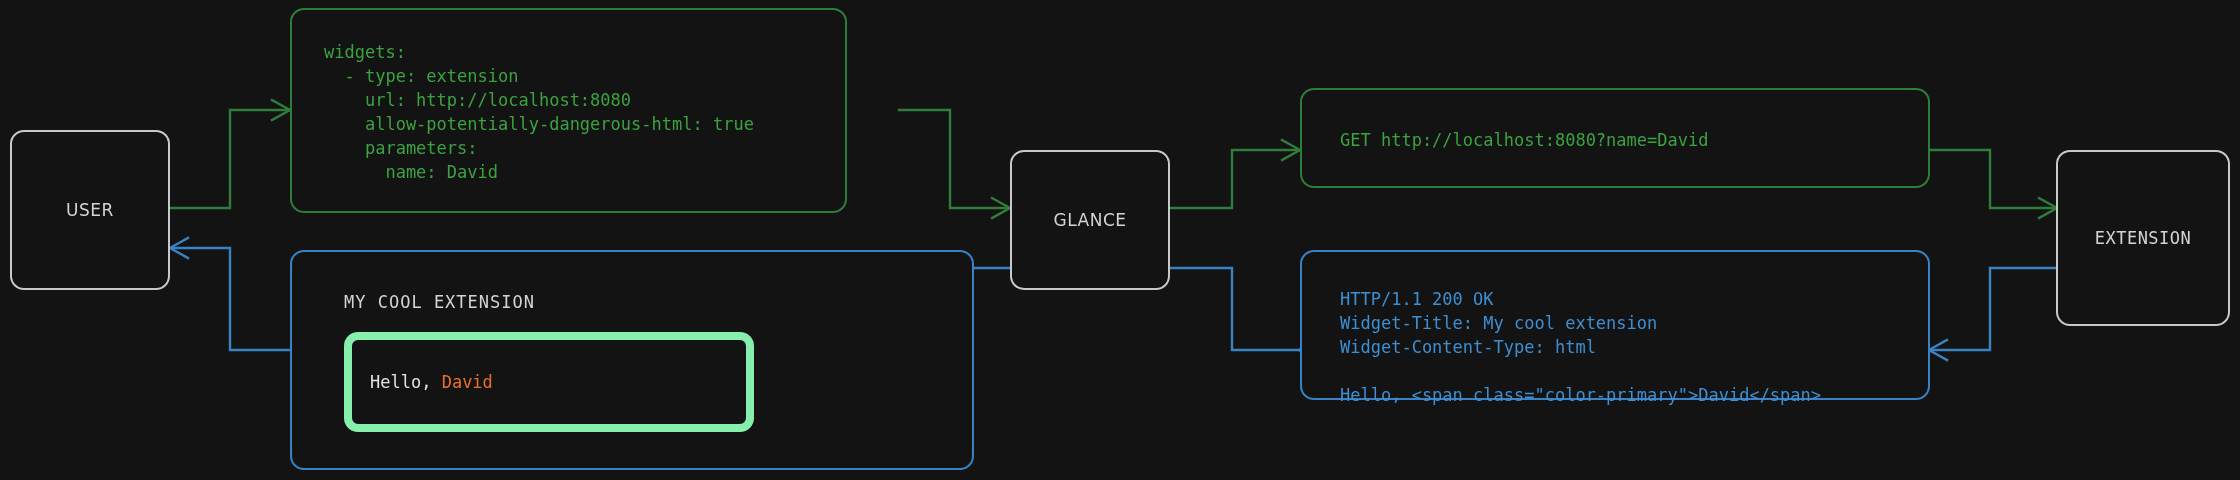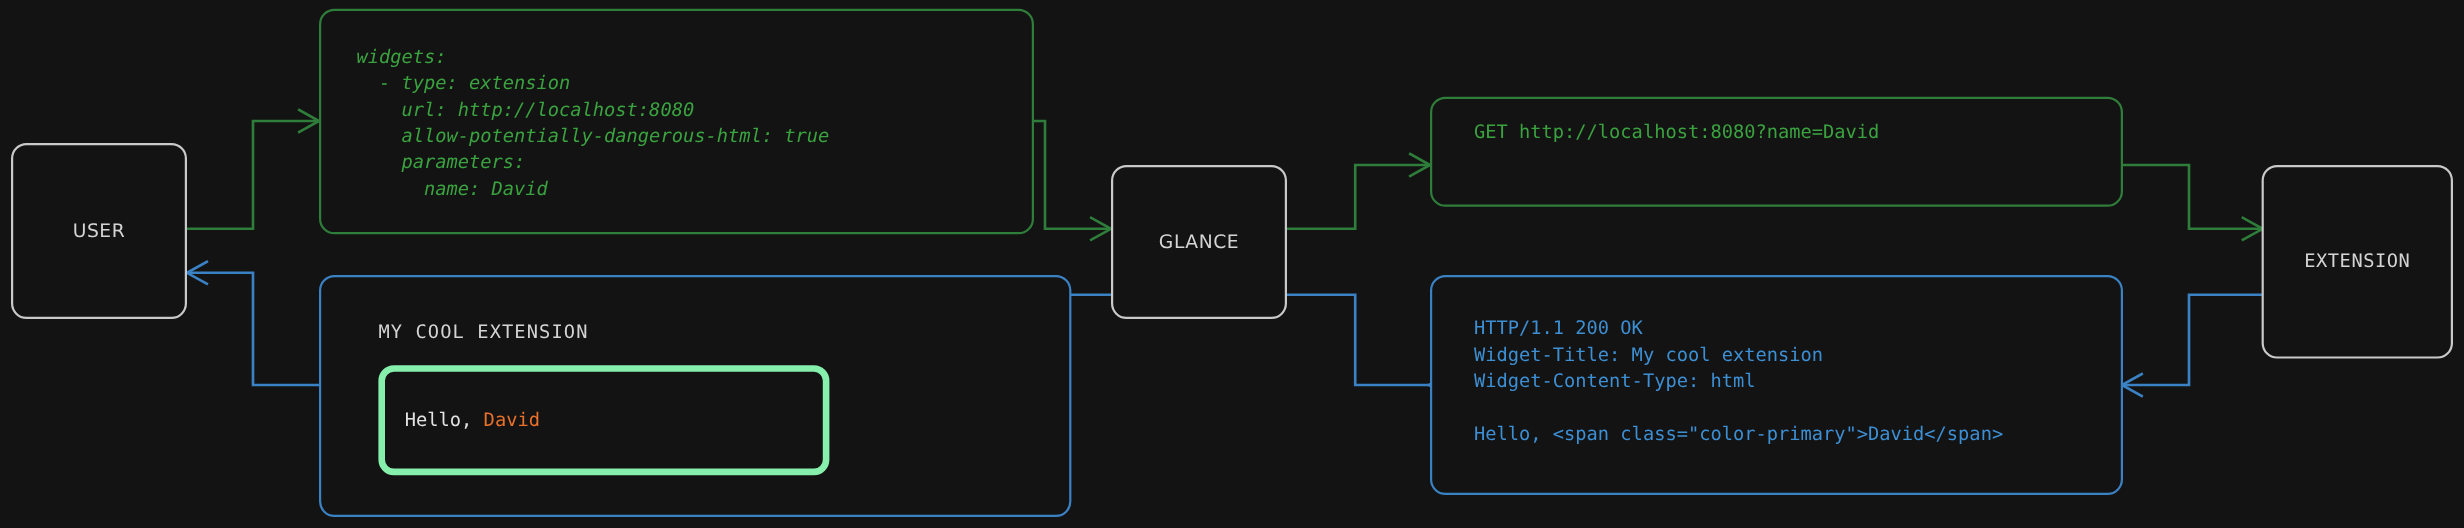--- a/index.html
+++ b/index.html
@@ -46,21 +46,21 @@
   .code.blue{color:#3d8fd4;}
 
   .widget-title{
     font-family:"DejaVu Sans Mono","Liberation Mono",monospace;
     font-size:17px;
     color:#d4d4d4;
     letter-spacing:1px;
     white-space:nowrap;
   }
   .widget-inner{
-    border:6px solid #86efac;
+    border:8px solid #86efac;
     border-radius:14px;
     box-sizing:border-box;
     display:flex;align-items:center;
     padding-left:18px;
   }
   .widget-text{
     font-family:"DejaVu Sans Mono","Liberation Mono",monospace;
     font-size:17px;color:#e2e2e2;white-space:pre;
   }
   .accent{color:#e8702a;}
@@ -122,34 +122,34 @@
   </div>
 
   <div class="node node-sans" style="left:10px;top:130px;width:160px;height:160px;">
     <span class="node-label">USER</span>
   </div>
 
   <div class="node node-mono" style="left:2056px;top:150px;width:174px;height:176px;">
     <span class="node-label">EXTENSION</span>
   </div>
 
-  <div class="card green" style="left:290px;top:8px;width:650px;height:205px;font-style:italic;">
+  <div class="card green" style="left:290px;top:8px;width:557px;height:205px;">
     <pre class="code green" style="margin:30px 0 0 32px;">widgets:
   - type: extension
     url: http://localhost:8080
     allow-potentially-dangerous-html: true
     parameters:
       name: David</pre>
   </div>
 
   <div class="card green" style="left:1300px;top:88px;width:630px;height:100px;">
-    <pre class="code green" style="margin:18px 0 0 38px;">GET http://localhost:8080?name=David</pre>
+    <pre class="code green" style="margin:38px 0 0 38px;">GET http://localhost:8080?name=David</pre>
   </div>
 
-  <div class="card blue" style="left:1300px;top:250px;width:630px;height:200px;">
+  <div class="card blue" style="left:1300px;top:250px;width:630px;height:150px;">
     <pre class="code blue" style="margin:35px 0 0 38px;">HTTP/1.1 200 OK
 Widget-Title: My cool extension
 Widget-Content-Type: html
 
 Hello, &lt;span class="color-primary"&gt;David&lt;/span&gt;</pre>
   </div>
 
   <div class="card blue" style="left:290px;top:250px;width:684px;height:220px;">
     <div class="widget-title" style="position:absolute;left:52px;top:40px;">MY COOL EXTENSION</div>
     <div class="widget-inner" style="position:absolute;left:52px;top:80px;width:410px;height:100px;">

